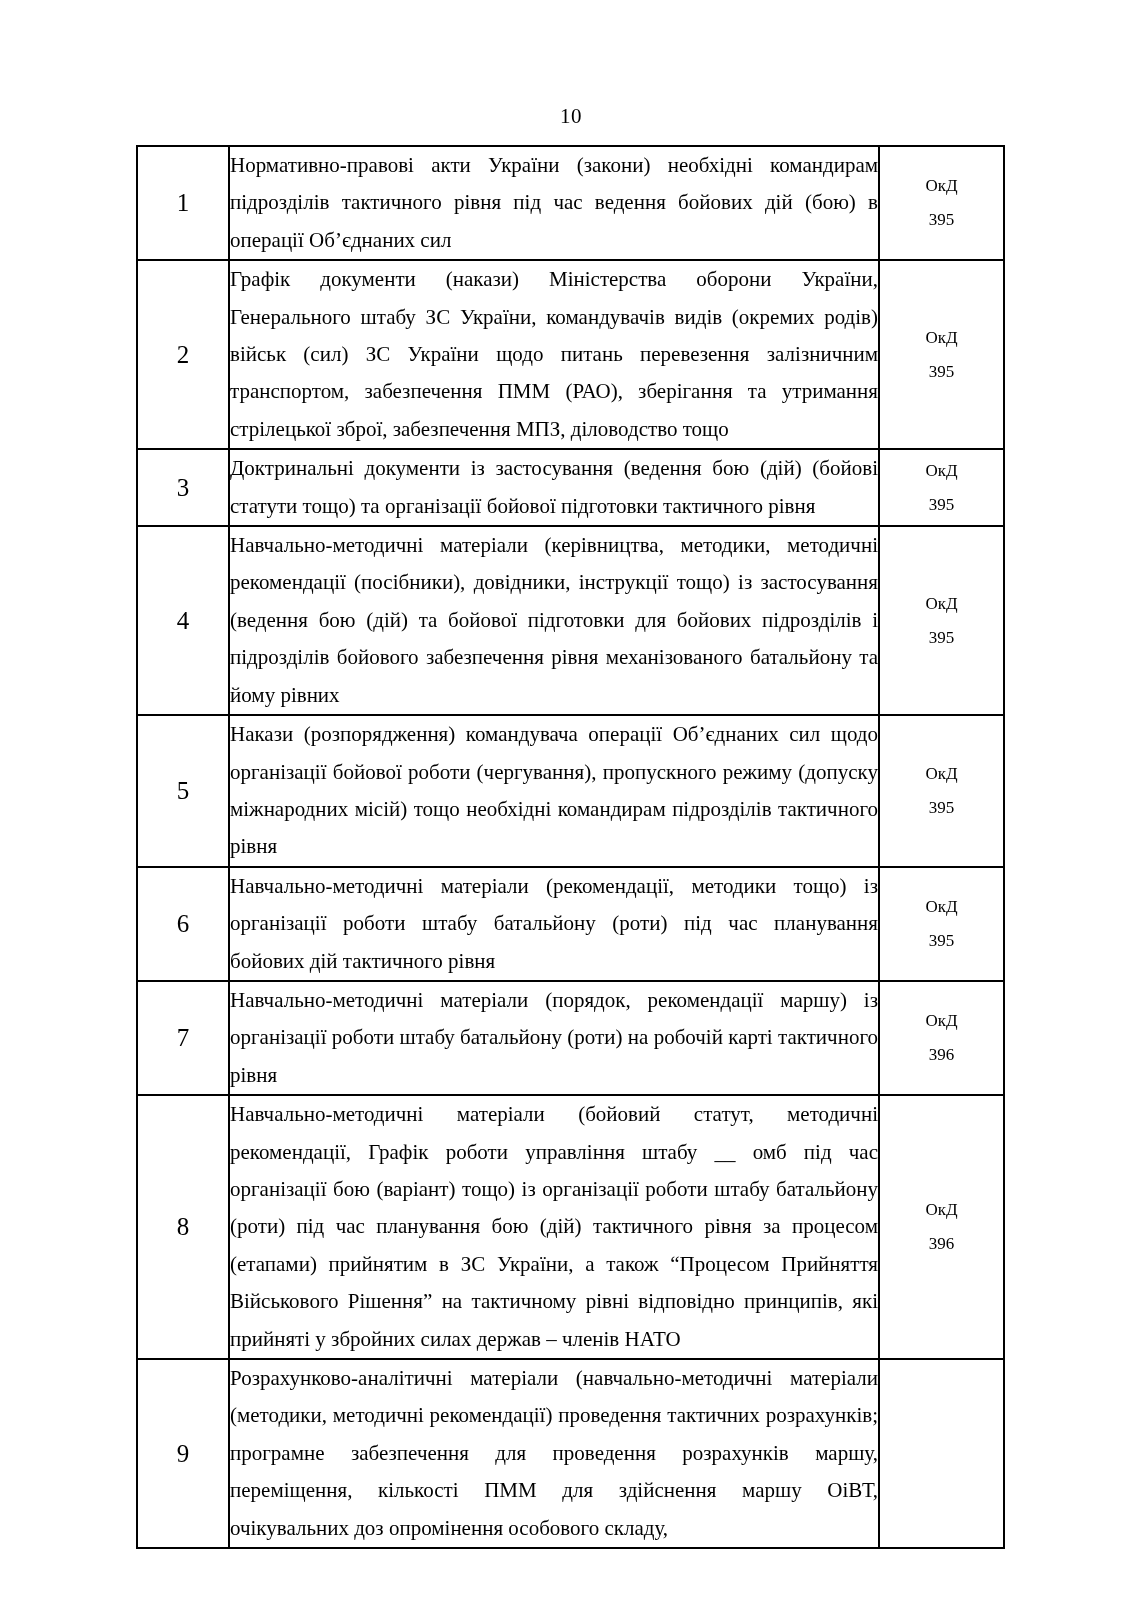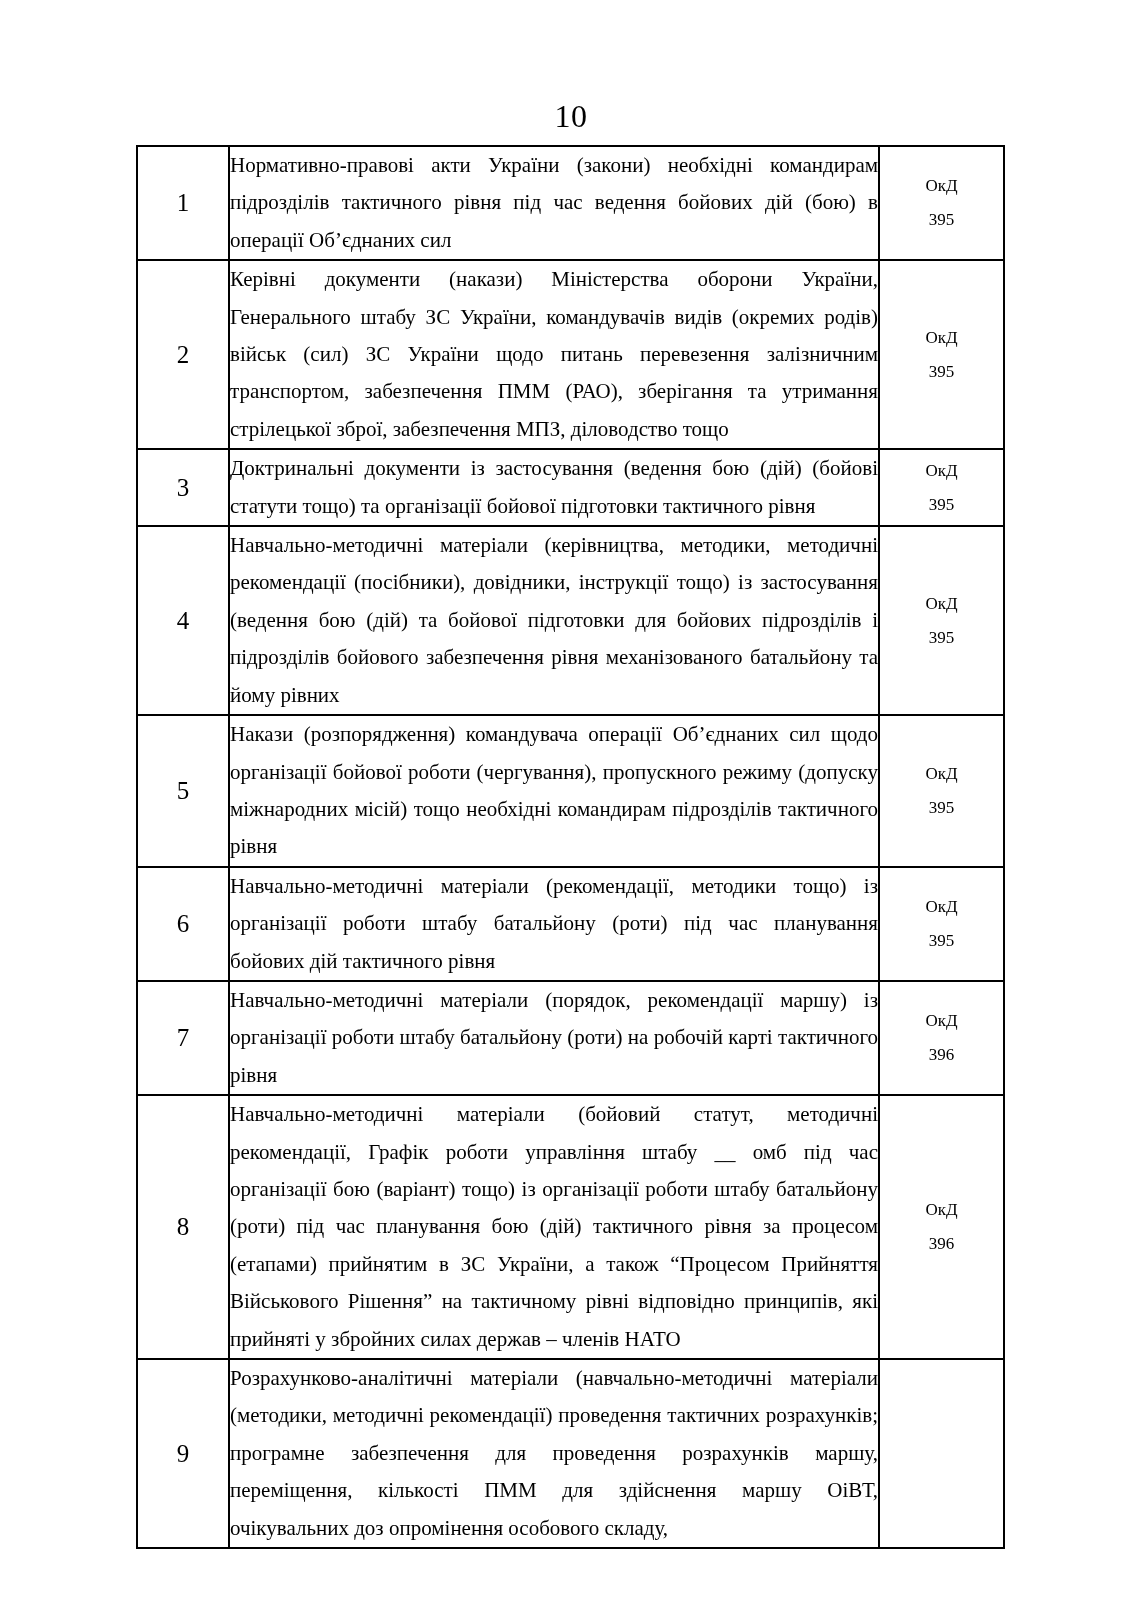--- a/index.html
+++ b/index.html
@@ -20,21 +20,21 @@
     width: 1142px;
     height: 1615px;
     box-sizing: border-box;
   }
   .page-number {
     position: absolute;
     top: 101px;
     left: 0;
     width: 1142px;
     text-align: center;
-    font-size: 32px;
+    font-size: 21px;
     line-height: 30px;
     letter-spacing: 0.5px;
   }
   .table-wrap {
     position: absolute;
     top: 145px;
     left: 136px;
     width: 867px;
   }
   table.doc-table {
@@ -100,21 +100,21 @@
               <p class="para">Нормативно-правові акти України (закони) необхідні командирам підрозділів тактичного рівня під час ведення бойових дій (бою) в операції Об’єднаних сил</p>
             </td>
             <td class="code-cell">
               <span class="code-line">ОкД</span>
               <span class="code-line">395</span>
             </td>
           </tr>
           <tr>
             <td class="num-cell">2</td>
             <td class="text-cell">
-              <p class="para">Керівні документи (накази) Міністерства оборони України, Генерального штабу ЗС України, командувачів видів (окремих родів) військ (сил) ЗС України щодо питань перевезення залізничним транспортом, забезпечення ПММ (РАО), зберігання та утримання стрілецької зброї, забезпечення МПЗ, діловодство тощо</p>
+              <p class="para">Графік документи (накази) Міністерства оборони України, Генерального штабу ЗС України, командувачів видів (окремих родів) військ (сил) ЗС України щодо питань перевезення залізничним транспортом, забезпечення ПММ (РАО), зберігання та утримання стрілецької зброї, забезпечення МПЗ, діловодство тощо</p>
             </td>
             <td class="code-cell">
               <span class="code-line">ОкД</span>
               <span class="code-line">395</span>
             </td>
           </tr>
           <tr>
             <td class="num-cell">3</td>
             <td class="text-cell">
               <p class="para">Доктринальні документи із застосування (ведення бою (дій) (бойові статути тощо) та організації бойової підготовки тактичного рівня</p>

